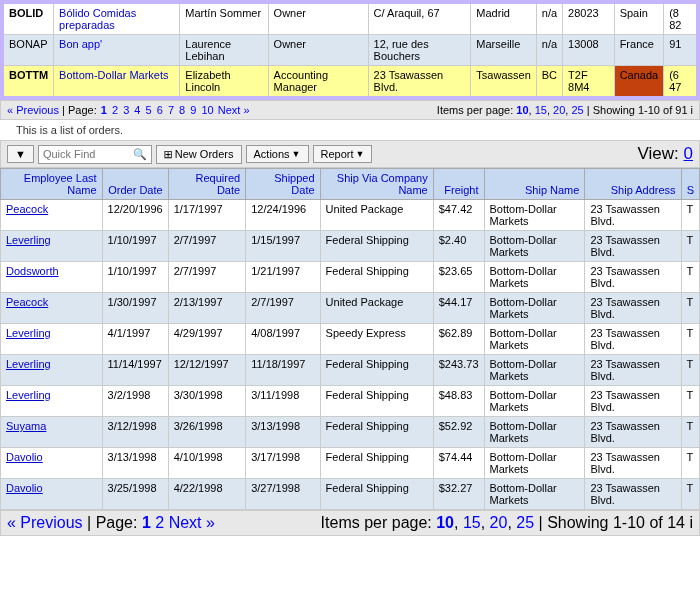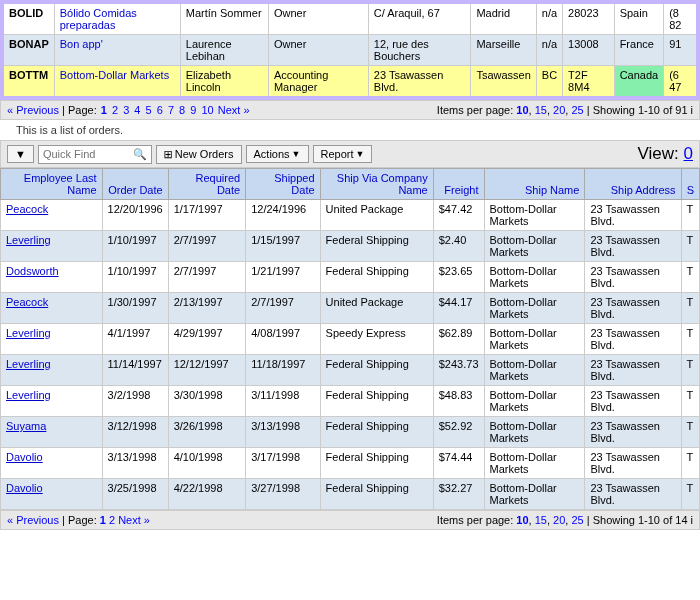--- a/index.html
+++ b/index.html
@@ -32,21 +32,21 @@
 
     
     .orders-table { width: 100%; border-collapse: collapse; }
     .orders-table th { background: #c6d9f1; border: 1px solid #aaa; padding: 3px 5px; text-align: right; font-size: 11px; font-weight: normal; color: #00c; vertical-align: bottom; }
     .orders-table td { border: 1px solid #ccc; padding: 3px 5px; font-size: 11px; vertical-align: top; }
     .orders-table tr.odd { background: #fff; }
     .orders-table tr.even { background: #dce6f1; }
     .orders-table td.emp-name { color: #00c; text-decoration: underline; cursor: pointer; }
 
     
-    .bottom-pagination { background: #e8e8e8; border: 1px solid #ccc; padding: 3px 6px; font-size: 11px; display: flex; align-items: center; justify-content: space-between; }
+    .bottom-pagination { background: #e8e8e8; border: 1px solid #ccc; padding: 3px 6px; font-size: 16px; display: flex; align-items: center; justify-content: space-between; }
     .bottom-pagination a { color: #00f; text-decoration: none; }
   </style>
 </head>
 <body>
 
 <table class="customer-table">
   <tbody id="customer-tbody">
       <tr class="row-white">
         <td style="font-weight: bold;">BOLID</td>
         <td style="color: rgb(0, 0, 204);">Bólido Comidas preparadas</td>
@@ -54,41 +54,41 @@
         <td>Owner</td>
         <td>C/ Araquil, 67</td>
         <td>Madrid</td>
         <td>n/a</td>
         <td>28023</td>
         <td>Spain</td>
         <td>(8
 82</td>
       </tr>
       <tr class="row-blue">
-        <td style="font-weight: bold; margin-top: 43px;">BONAP</td>
+        <td style="font-weight: normal; margin-top: 43px;">BONAP</td>
         <td style="color: rgb(0, 0, 204);">Bon app'</td>
         <td>Laurence Lebihan</td>
         <td>Owner</td>
         <td>12, rue des Bouchers</td>
         <td>Marseille</td>
         <td>n/a</td>
         <td>13008</td>
         <td>France</td>
         <td>91</td>
       </tr>
       <tr class="row-yellow">
         <td style="font-weight: bold;">BOTTM</td>
         <td style="color: rgb(0, 0, 204);">Bottom-Dollar Markets</td>
         <td>Elizabeth Lincoln</td>
         <td>Accounting Manager</td>
         <td>23 Tsawassen Blvd.</td>
         <td>Tsawassen</td>
         <td style="background: rgb(255, 255, 153);">BC</td>
         <td>T2F 8M4</td>
-        <td style="background: #86efac;">Canada</td>
+        <td style="background: #c2410c;">Canada</td>
         <td>(6
 47</td>
       </tr>
     </tbody>
 </table>
 
 <div class="pagination-bar">
   <span>
     <a href="#">« Previous</a>
     <span> | Page: </span>

